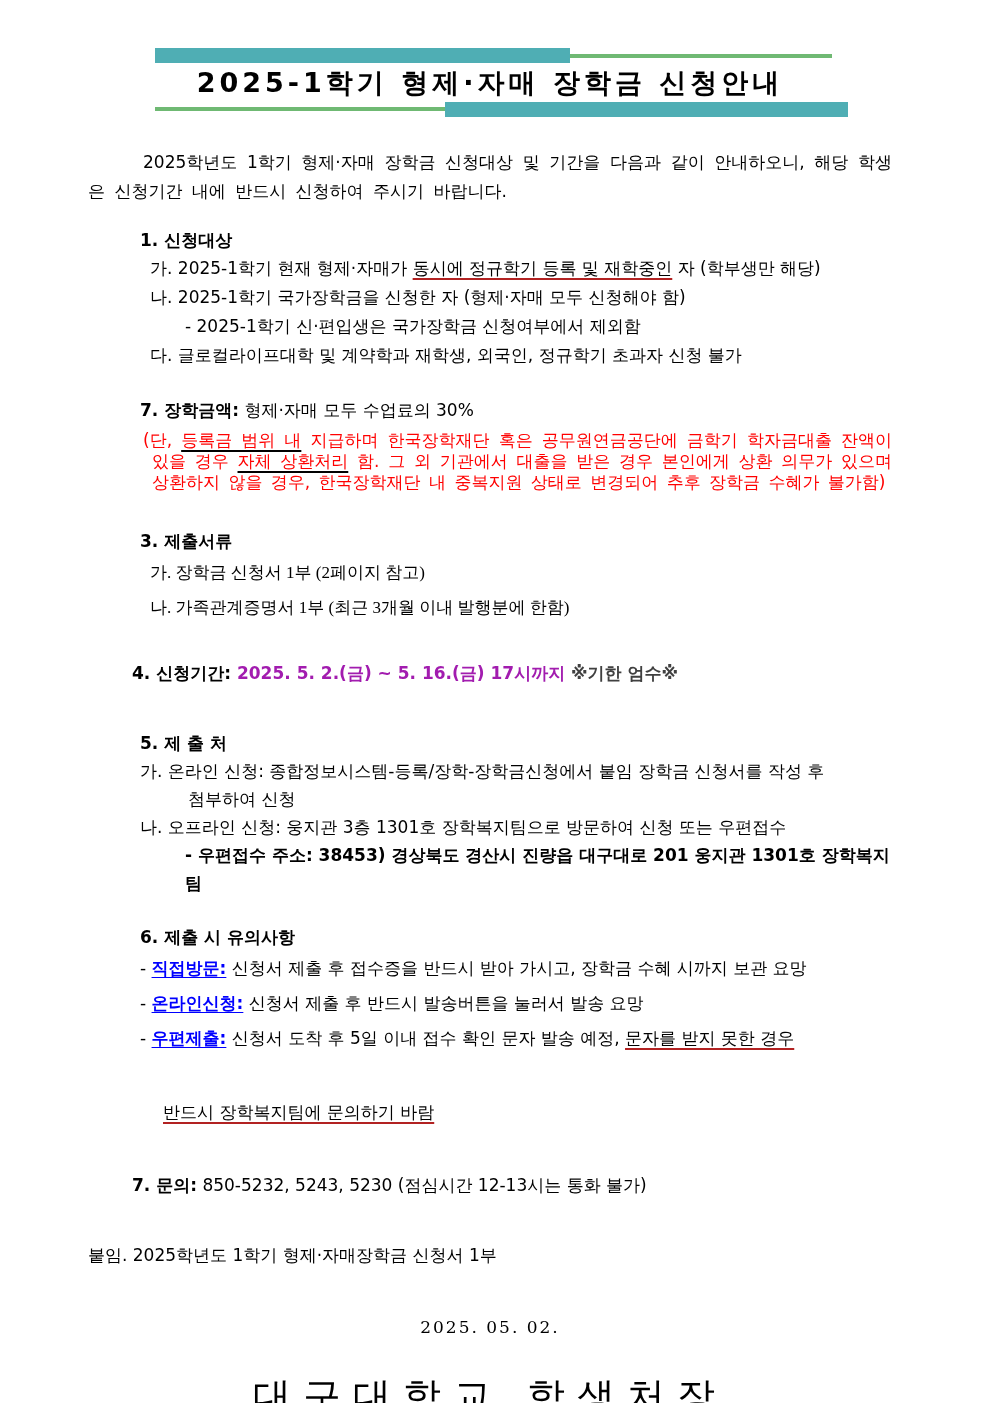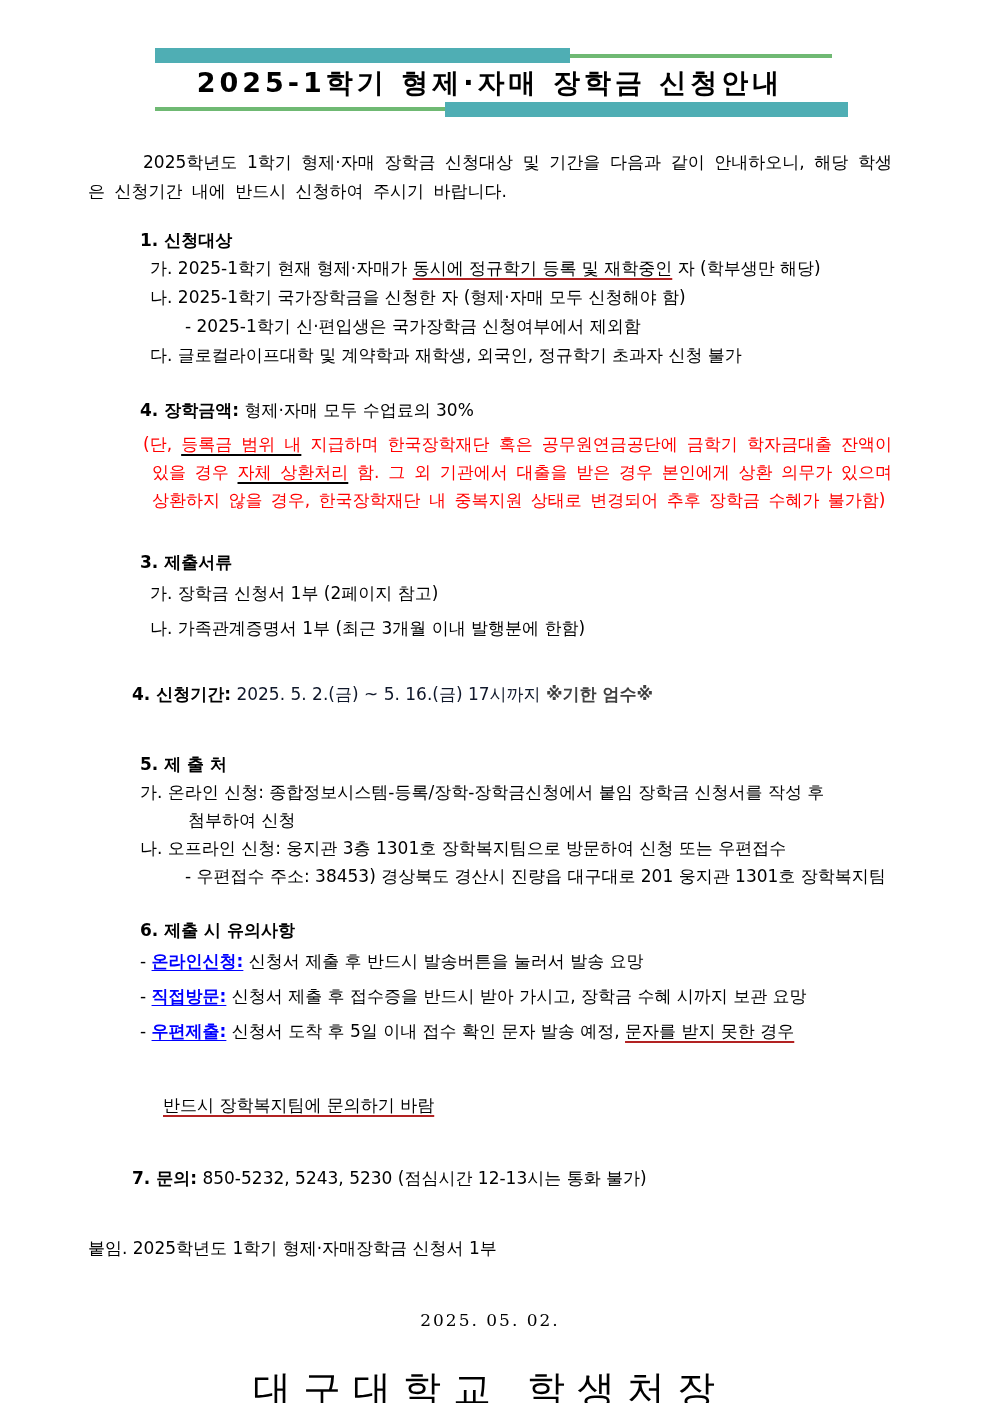--- a/index.html
+++ b/index.html
@@ -27,31 +27,31 @@
   .sec-heading{font-weight:bold;margin-left:52px;line-height:28px;}
   .sec-heading .reg{font-weight:normal;}
   .item{margin-left:62px;line-height:29px;}
   .sub{margin-left:97px;line-height:29px;}
   .gap-lg{height:34px;}
   .gap-md{height:26px;}
   .gap-sm{height:8px;}
   .u-red{text-decoration:underline;text-decoration-color:#B22222;text-decoration-thickness:2px;text-underline-offset:4px;}
   .u-blk{text-decoration:underline;text-decoration-color:#000000;text-decoration-thickness:2px;text-underline-offset:4px;}
   .red{color:#404040;}
-  .blue{color:#0f172a;font-weight:normal;}
+  .blue{color:#a21caf;font-weight:bold;}
   .bold{font-weight:bold;}
   .note{
-    color:#FF0000;text-align:justify;line-height:28px;word-spacing:3px;
+    color:#FF0000;text-align:justify;line-height:21px;word-spacing:3px;
     padding-left:64px;text-indent:-9px;margin-top:6px;
   }
-  .s3 .item{line-height:35px;}
+  .s3 .item{line-height:35px;font-family:Liberation Serif, serif;}
   .s4-line{margin-left:44px;line-height:28px;}
   .s5 .item{margin-left:52px;line-height:28px;}
   .s5 .wrap2{margin-left:100px;line-height:28px;}
-  .s5 .sub{line-height:28px;}
+  .s5 .sub{line-height:28px;font-weight:bold;}
   .s6 .item{margin-left:52px;line-height:35px;}
   .s6 .wrap2{margin-left:75px;line-height:33px;margin-top:40px;}
   .blue-label{color:#0000FF;font-weight:bold;text-decoration:underline;text-decoration-color:#0000FF;text-underline-offset:3px;}
   .s7-line{margin-left:44px;line-height:28px;}
   .attachment{margin-left:0;line-height:28px;}
   .date-line{text-align:center;font-family:"DejaVu Serif","Liberation Serif",serif;font-size:17px;letter-spacing:2px;}
   .signature{
     text-align:center;font-family:"DejaVu Serif","Liberation Serif",serif;
     font-size:38px;letter-spacing:12px;white-space:nowrap;
   }
@@ -76,21 +76,21 @@
       <div class="sec-heading">1. 신청대상</div>
       <div class="item"><span>가.</span><span> 2025-1학기 현재 형제·자매가 </span><span class="u-red">동시에 정규학기 등록 및 재학중인</span><span> 자 (학부생만 해당)</span></div>
       <div class="item"><span>나.</span><span> 2025-1학기 국가장학금을 신청한 자 (형제·자매 모두 신청해야 함)</span></div>
       <div class="sub">- 2025-1학기 신·편입생은 국가장학금 신청여부에서 제외함</div>
       <div class="item"><span>다.</span><span> 글로컬라이프대학 및 계약학과 재학생, 외국인, 정규학기 초과자 신청 불가</span></div>
     </div>
 
     <div class="gap-md"></div>
 
     <div class="sec s2">
-      <div class="sec-heading"><span>4. 장학금액:</span><span class="reg"> 형제·자매 모두 수업료의 30%</span></div>
+      <div class="sec-heading"><span>7. 장학금액:</span><span class="reg"> 형제·자매 모두 수업료의 30%</span></div>
       <div class="note"><span>(단, </span><span class="u-blk">등록금 범위 내</span><span> 지급하며 한국장학재단 혹은 공무원연금공단에 금학기 학자금대출 잔액이 있을 경우 </span><span class="u-blk">자체 상환처리</span><span> 함. 그 외 기관에서 대출을 받은 경우 본인에게 상환 의무가 있으며 상환하지 않을 경우, 한국장학재단 내 중복지원 상태로 변경되어 추후 장학금 수혜가 불가함)</span></div>
     </div>
 
     <div class="gap-lg"></div>
 
     <div class="sec s3">
       <div class="sec-heading">3. 제출서류</div>
       <div class="item"><span>가.</span><span> 장학금 신청서 1부 (2페이지 참고)</span></div>
       <div class="item"><span>나.</span><span> 가족관계증명서 1부 (최근 3개월 이내 발행분에 한함)</span></div>
     </div>
@@ -107,22 +107,22 @@
       <div class="item"><span>가.</span><span> 온라인 신청: 종합정보시스템-등록/장학-장학금신청에서 붙임 장학금 신청서를 작성 후</span></div>
       <div class="wrap2">첨부하여 신청</div>
       <div class="item"><span>나.</span><span> 오프라인 신청: 웅지관 3층 1301호 장학복지팀으로 방문하여 신청 또는 우편접수</span></div>
       <div class="sub">- 우편접수 주소: 38453) 경상북도 경산시 진량읍 대구대로 201 웅지관 1301호 장학복지팀</div>
     </div>
 
     <div class="gap-md"></div>
 
     <div class="sec s6">
       <div class="sec-heading">6. 제출 시 유의사항</div>
+      <div class="item"><span>- </span><span class="blue-label">직접방문:</span><span> 신청서 제출 후 접수증을 반드시 받아 가시고, 장학금 수혜 시까지 보관 요망</span></div>
       <div class="item"><span>- </span><span class="blue-label">온라인신청:</span><span> 신청서 제출 후 반드시 발송버튼을 눌러서 발송 요망</span></div>
-      <div class="item"><span>- </span><span class="blue-label">직접방문:</span><span> 신청서 제출 후 접수증을 반드시 받아 가시고, 장학금 수혜 시까지 보관 요망</span></div>
       <div class="item"><span>- </span><span class="blue-label">우편제출:</span><span> 신청서 도착 후 5일 이내 접수 확인 문자 발송 예정, </span><span class="u-red">문자를 받지 못한 경우</span></div>
       <div class="wrap2"><span class="u-red">반드시 장학복지팀에 문의하기 바람</span></div>
     </div>
 
     <div class="gap-lg"></div>
     <div class="gap-sm"></div>
 
     <div class="s7-line"><span class="bold">7. 문의:</span><span> 850-5232, 5243, 5230 (점심시간 12-13시는 통화 불가)</span></div>
 
     <div class="gap-lg"></div>

